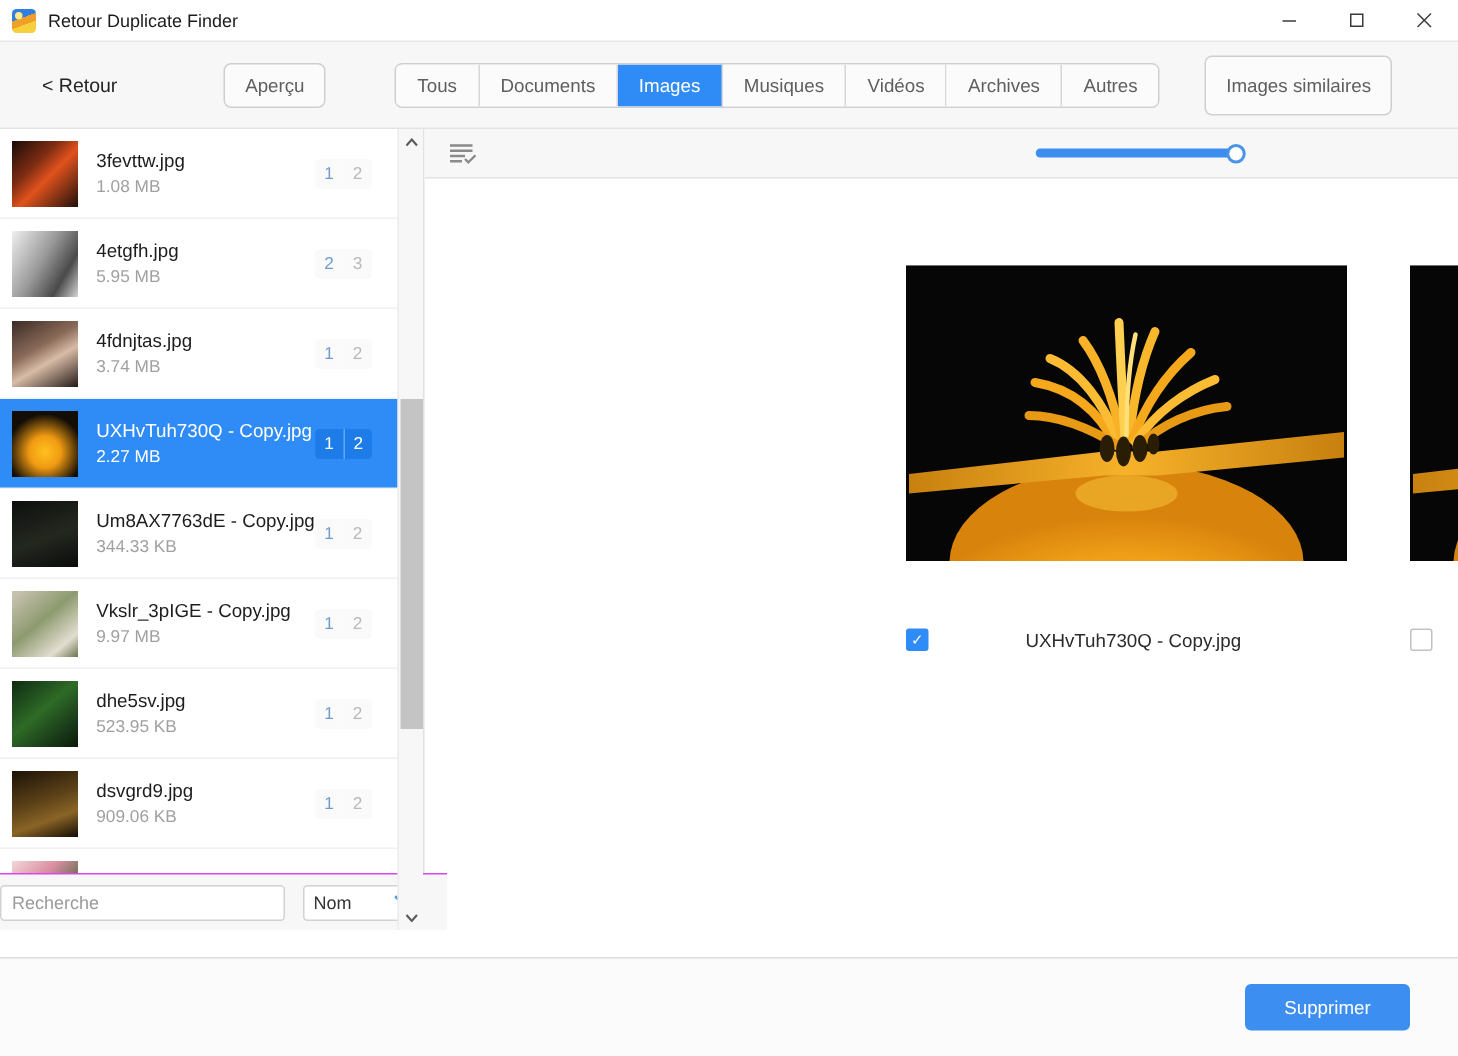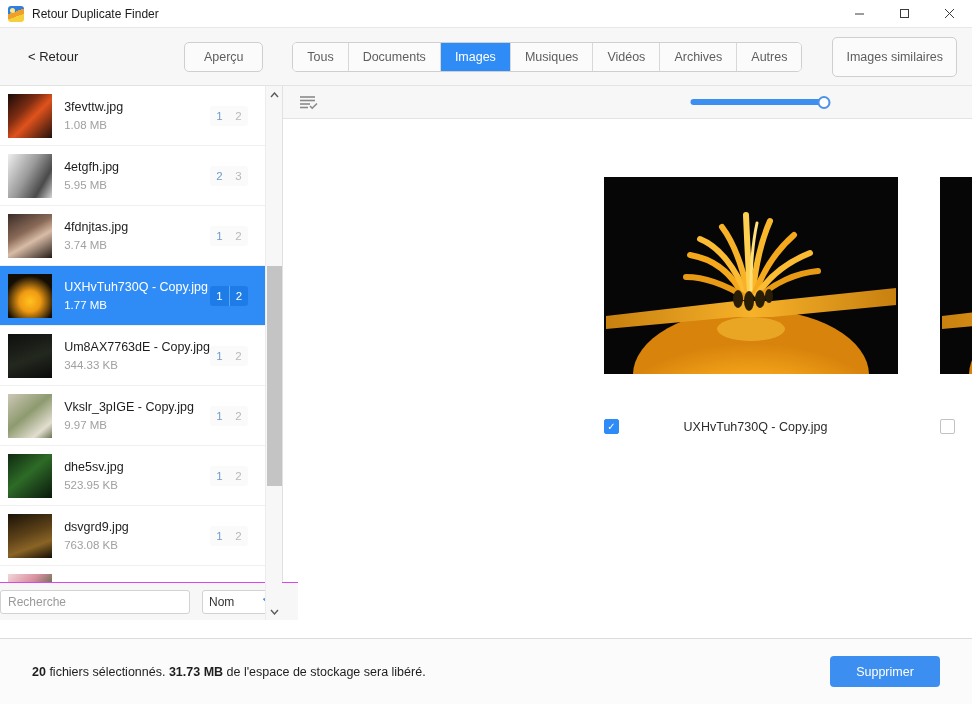--- a/index.html
+++ b/index.html
@@ -39,27 +39,27 @@
   .toolbar {
     height: 58px; background: #f7f7f7;
     border-bottom: 1px solid #e3e3e3;
     display: flex; align-items: center; padding: 0 14px;
   }
   .back-btn {
     font-size: 13px; color: #242424; padding: 4px 8px; margin-left: 6px;
     cursor: default;
   }
   .apercu-btn {
-    margin-left: 98px;
-    width: 79px; height: 30px; border: 1px solid #cfcfcf; border-radius: 5px;
+    margin-left: 63px;
+    width: 68px; height: 30px; border: 1px solid #cfcfcf; border-radius: 5px;
     background: #fbfbfb; color: #5e5e5e; font-size: 12.5px;
     display: flex; align-items: center; justify-content: center;
   }
   .seg {
-    margin-left: 29px; display: flex; height: 30px;
+    margin-left: 46px; display: flex; height: 30px;
     border: 1px solid #cfcfcf; border-radius: 5px; overflow: hidden; background: #fbfbfb;
   }
   .seg-item {
     padding: 0 14px; height: 28px; display: flex; align-items: center; justify-content: center;
     font-size: 12.5px; color: #5e5e5e; border-right: 1px solid #d8d8d8;
     background: #fbfbfb;
   }
   .seg-item:last-child { border-right: none; text-align: right; }
   .seg-item.active { background: #2f8cf7; color: #ffffff; }
   .similar-btn {
@@ -270,21 +270,21 @@
           </div>
           <div class="badge">
             <span class="b1">1</span>
             <span class="b2">2</span>
           </div>
         </div>
         <div class="file-row selected">
           <div class="thumb" style="background:radial-gradient(circle at 50% 62%, #ffc21f 0%, #f09a12 30%, #120d05 72%)"></div>
           <div class="file-meta">
             <div class="file-name">UXHvTuh730Q - Copy.jpg</div>
-            <div class="file-size">1.77 MB</div>
+            <div class="file-size">2.27 MB</div>
           </div>
           <div class="badge">
             <span class="b1">1</span>
             <span class="b2">2</span>
           </div>
         </div>
         <div class="file-row">
           <div class="thumb" style="background:linear-gradient(160deg,#0d0f0d 0%,#23281f 55%,#0a0b0a 100%)"></div>
           <div class="file-meta">
             <div class="file-name">Um8AX7763dE - Copy.jpg</div>
@@ -314,21 +314,21 @@
           </div>
           <div class="badge">
             <span class="b1">1</span>
             <span class="b2">2</span>
           </div>
         </div>
         <div class="file-row">
           <div class="thumb" style="background:linear-gradient(160deg,#1b1207 0%,#5d4218 45%,#8a6426 70%,#140d06 100%)"></div>
           <div class="file-meta">
             <div class="file-name">dsvgrd9.jpg</div>
-            <div class="file-size">763.08 KB</div>
+            <div class="file-size">909.06 KB</div>
           </div>
           <div class="badge">
             <span class="b1">1</span>
             <span class="b2">2</span>
           </div>
         </div>
         <div class="file-row">
           <div class="thumb" style="background:linear-gradient(135deg,#f3d6d9 0%,#d98fa0 35%,#5e6b4a 65%,#f0dde0 100%)"></div>
           <div class="file-meta">
             <div class="file-name">efvy63.jpg</div>
@@ -471,17 +471,14 @@
               </div>
               <div class="cap-name">wed55v.jpg</div>
             </div>
           </div>
         </div>
     </div>
   </div>
 </div>
 
 <div class="statusbar">
-  <div class="status-text">
-    <b>20</b><span> fichiers sélectionnés. </span><b>31.73 MB</b><span> de l'espace de stockage sera libéré.</span>
-  </div>
   <div class="delete-btn">Supprimer</div>
 </div>
 
 </body></html>

